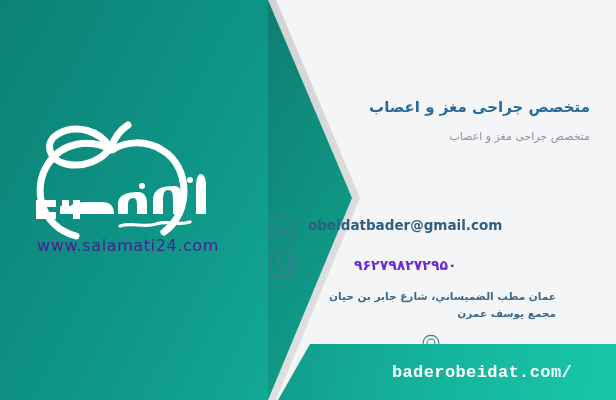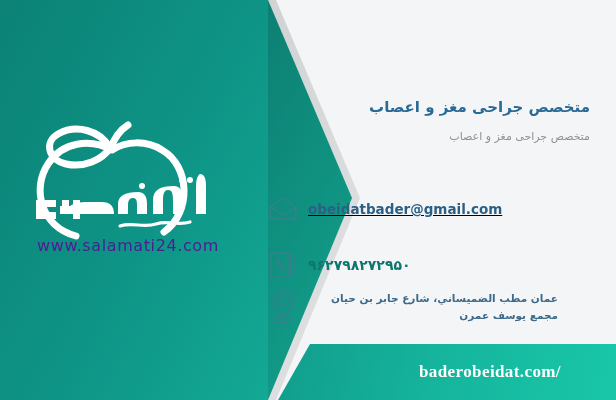--- a/index.html
+++ b/index.html
@@ -35,25 +35,25 @@
     z-index:-1;
   }
 
   
   .bottom-bar{
     position:absolute;left:0;bottom:0;width:616px;height:56px;
     background:linear-gradient(100deg,#0b7f73 0%,#109586 35%,#15b49c 70%,#19c7a8 100%);
     clip-path:polygon(310px 0, 616px 0, 616px 56px, 278px 56px);
   }
   .bottom-url{
-    position:absolute;right:0;bottom:0;width:552px;height:56px;
+    position:absolute;right:8px;bottom:0;width:552px;height:56px;
     display:flex;align-items:center;justify-content:center;
     padding-left:300px;box-sizing:border-box;
     color:#ffffff;font-size:17px;font-weight:bold;letter-spacing:.4px;
-    font-family:Liberation Serif, serif;
+    font-family:Liberation Mono, monospace;
   }
 
   
   .logo-wrap{
     position:absolute;left:14px;top:108px;width:228px;height:170px;
     color:#ffffff;
   }
   .logo-svg{display:block;width:228px;height:140px;}
   .logo-url{
     position:absolute;left:0;top:128px;width:228px;text-align:center;
@@ -79,37 +79,38 @@
   .doc-spec-sm{
     position:absolute;right:8px;top:130px;width:316px;
     color:#8d9199;font-size:11px;
     font-family:"DejaVu Sans","Liberation Sans",sans-serif;
   }
 
   .row{
     position:absolute;right:4px;display:flex;align-items:center;
     justify-content:flex-end;gap:10px;width:326px;
   }
-  .row-email{top:194px;text-decoration:underline;}
+  .row-email{top:210px;}
   .row-phone{top:250px;}
-  .row-addr{top:288px;}
+  .row-addr{top:288px;flex-direction:column;}
 
   .row-text{
     color:#2c5f84;font-size:13.5px;font-weight:bold;text-align:right;
     font-family:"DejaVu Sans","Liberation Sans",sans-serif;
     direction:ltr;
   }
   .addr-text{
     color:#3b6a8c;font-size:10.5px;font-weight:bold;line-height:1.65;
     text-align:right;direction:rtl;max-width:250px;
     font-family:"DejaVu Sans","Liberation Sans",sans-serif;
   }
   .phone-text{
-    color:#0f766e;font-size:14px;font-weight:bold;direction:ltr;
-    font-family:"DejaVu Sans","Liberation Sans",sans-serif;
+    color:#6d28d9;font-size:14px;font-weight:bold;direction:ltr;
+    font-family:"DejaVu Sans","Liberation Sans",sans-serif;
+    margin-left:46px;
   }
   .ic{width:30px;height:30px;flex:0 0 30px;display:block;}
   .ic-addr{width:30px;height:38px;flex:0 0 30px;}
 </style>
 </head>
 <body>
 
 <div class="card">
 
   <div class="light-bg"></div>

